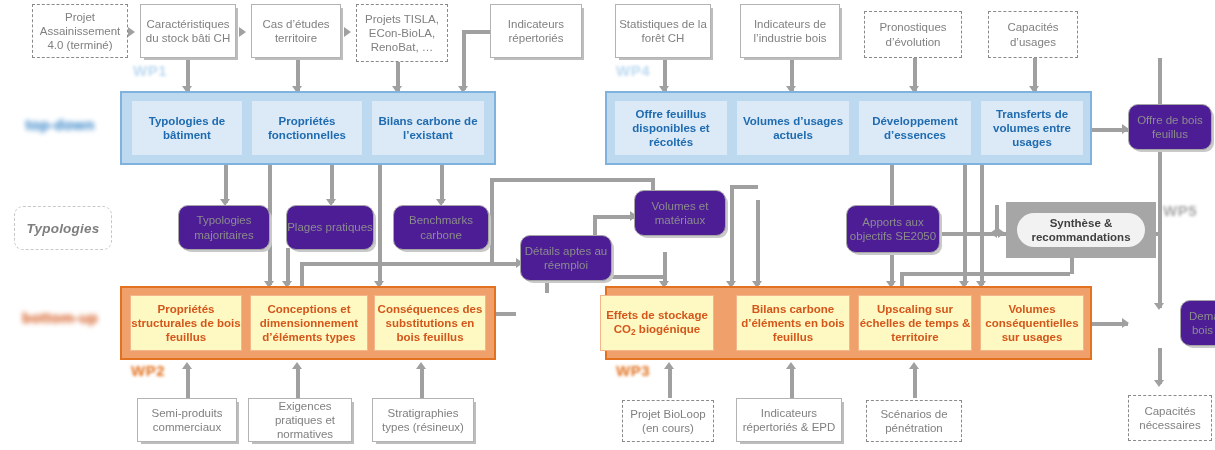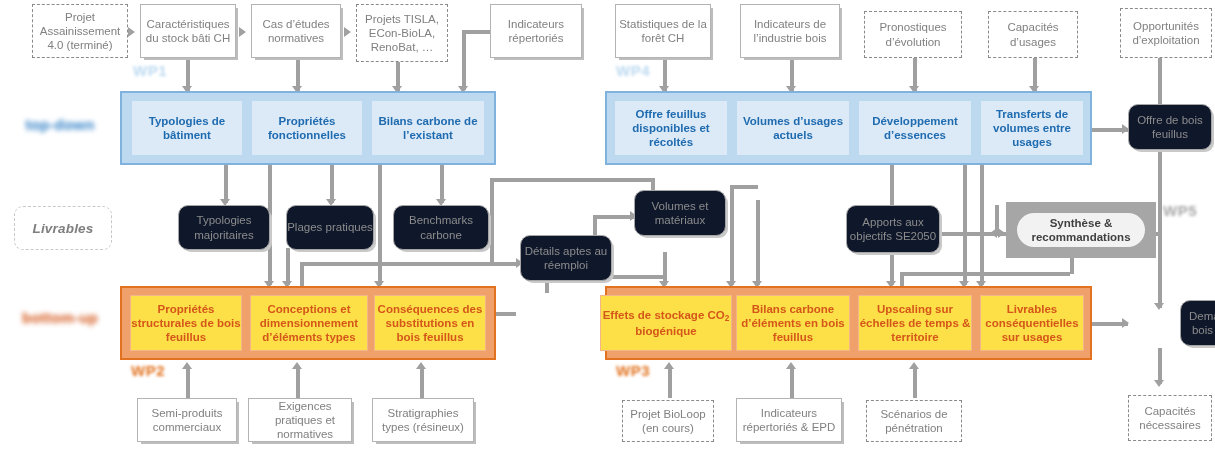--- a/index.html
+++ b/index.html
@@ -9,33 +9,33 @@
   
   .node{position:absolute;box-sizing:border-box;display:flex;align-items:center;
         justify-content:center;text-align:center;line-height:1.22;}
 
   
   .doc{background:#ffffff;border:1px solid #b3b3b3;color:#808080;
        font-size:11.5px;box-shadow:3px 3px 0 -1px #bdbdbd;}
   .doc.dashed{border:1px dashed #8a8a8a;box-shadow:none;}
 
   
-  .deliv{background:#0f172a;border:1.5px solid #a6a6a6;border-radius:10px;
+  .deliv{background:#4c1d95;border:1.5px solid #a6a6a6;border-radius:10px;
          color:#8c8c8c;font-size:11.5px;box-shadow:3px 3px 0 -1px #c9c9c9;}
 
   
   .band{position:absolute;box-sizing:border-box;}
   .band.blue{background:#bcd9f0;border:2px solid #7fb3dd;}
   .band.orange{background:#f0a06a;border:2px solid #e2721f;}
 
   .cell{position:absolute;box-sizing:border-box;display:flex;align-items:center;
         justify-content:center;text-align:center;font-weight:bold;font-size:11.5px;
         line-height:1.22;}
   .cell.blue{background:#dceaf7;border:1px solid #bcd9f0;color:#1f6bb0;}
-  .cell.orange{background:#fde047;border:1px solid #f3b68a;color:#d4561a;justify-content:flex-end;}
+  .cell.orange{background:#fef9c3;border:1px solid #f3b68a;color:#d4561a;justify-content:flex-end;}
 
   
   .wp5box{position:absolute;background:#a6a6a6;box-sizing:border-box;
           display:flex;align-items:center;justify-content:center;}
   .wp5inner{width:calc(100% - 22px);height:calc(100% - 22px);background:#f2f2f2;
             border-radius:26px;display:flex;align-items:center;justify-content:center;
             text-align:center;font-weight:bold;font-size:11.5px;color:#404040;line-height:1.25;}
 
   
   .rowlabel{position:absolute;font-weight:bold;font-size:15px;letter-spacing:.2px;
@@ -193,21 +193,21 @@
     <span>Projet Assainissement 4.0 (terminé)</span>
   </div>
   <div class="arw right" style="left:128px;top:27px;"></div>
 
   <div class="node doc" style="left:140px;top:4px;width:96px;height:54px;">
     <span>Caractéristiques du stock bâti CH</span>
   </div>
   <div class="arw right" style="left:239px;top:27px;"></div>
 
   <div class="node doc" style="left:251px;top:4px;width:90px;height:54px;">
-    <span>Cas d’études normatives</span>
+    <span>Cas d’études territoire</span>
   </div>
   <div class="arw right" style="left:344px;top:27px;"></div>
 
   <div class="node doc dashed" style="left:356px;top:4px;width:92px;height:58px;">
     <span>Projets TISLA, ECon-BioLA, RenoBat, …</span>
   </div>
 
   <div class="node doc" style="left:490px;top:4px;width:92px;height:54px;">
     <span>Indicateurs répertoriés</span>
   </div>
@@ -221,29 +221,26 @@
   </div>
 
   <div class="node doc dashed" style="left:864px;top:11px;width:98px;height:47px;">
     <span>Pronostiques d’évolution</span>
   </div>
 
   <div class="node doc dashed" style="left:988px;top:11px;width:90px;height:47px;">
     <span>Capacités d’usages</span>
   </div>
 
-  <div class="node doc dashed" style="left:1120px;top:8px;width:92px;height:50px;">
-    <span>Opportunités d’exploitation</span>
-  </div>
 
   <div class="rowlabel blue blurred" style="left:10px;top:112px;width:100px;height:24px;">
     <span>top-down</span>
   </div>
   <div class="rowlabel livrables" style="left:14px;top:206px;width:96px;height:42px;">
-    <span>Livrables</span>
+    <span>Typologies</span>
   </div>
   <div class="rowlabel orange blurred" style="left:10px;top:305px;width:100px;height:24px;">
     <span>bottom-up</span>
   </div>
 
   <div class="band blue" style="left:120px;top:91px;width:376px;height:74px;"></div>
   <div class="cell blue" style="left:131px;top:100px;width:112px;height:56px;">
     <span>Typologies de bâtiment</span>
   </div>
   <div class="cell blue" style="left:251px;top:100px;width:112px;height:56px;">
@@ -309,31 +306,31 @@
     <span>Conceptions et dimensionnement d’éléments types</span>
   </div>
   <div class="cell orange" style="left:374px;top:295px;width:112px;height:56px;">
     <span>Conséquences des substitutions en bois feuillus</span>
   </div>
   <div class="wptag orange" style="left:131px;top:362px;">
     <span>WP2</span>
   </div>
 
   <div class="band orange" style="left:605px;top:286px;width:487px;height:74px;"></div>
-  <div class="cell orange" style="left:600px;top:295px;width:132px;height:56px;">
+  <div class="cell orange" style="left:600px;top:295px;width:114px;height:56px;">
     <span><span>Effets de stockage CO</span><span class="sub">2</span><span> biogénique</span></span>
   </div>
   <div class="cell orange" style="left:736px;top:295px;width:114px;height:56px;">
     <span>Bilans carbone d’éléments en bois feuillus</span>
   </div>
   <div class="cell orange" style="left:858px;top:295px;width:114px;height:56px;">
     <span>Upscaling sur échelles de temps &amp; territoire</span>
   </div>
   <div class="cell orange" style="left:980px;top:295px;width:104px;height:56px;">
-    <span>Livrables conséquentielles sur usages</span>
+    <span>Volumes conséquentielles sur usages</span>
   </div>
   <div class="wptag orange" style="left:616px;top:362px;">
     <span>WP3</span>
   </div>
 
   <div class="node doc" style="left:137px;top:398px;width:100px;height:44px;">
     <span>Semi-produits commerciaux</span>
   </div>
   <div class="node doc" style="left:248px;top:398px;width:104px;height:44px;padding-left:10px;">
     <span>Exigences pratiques et normatives</span>

